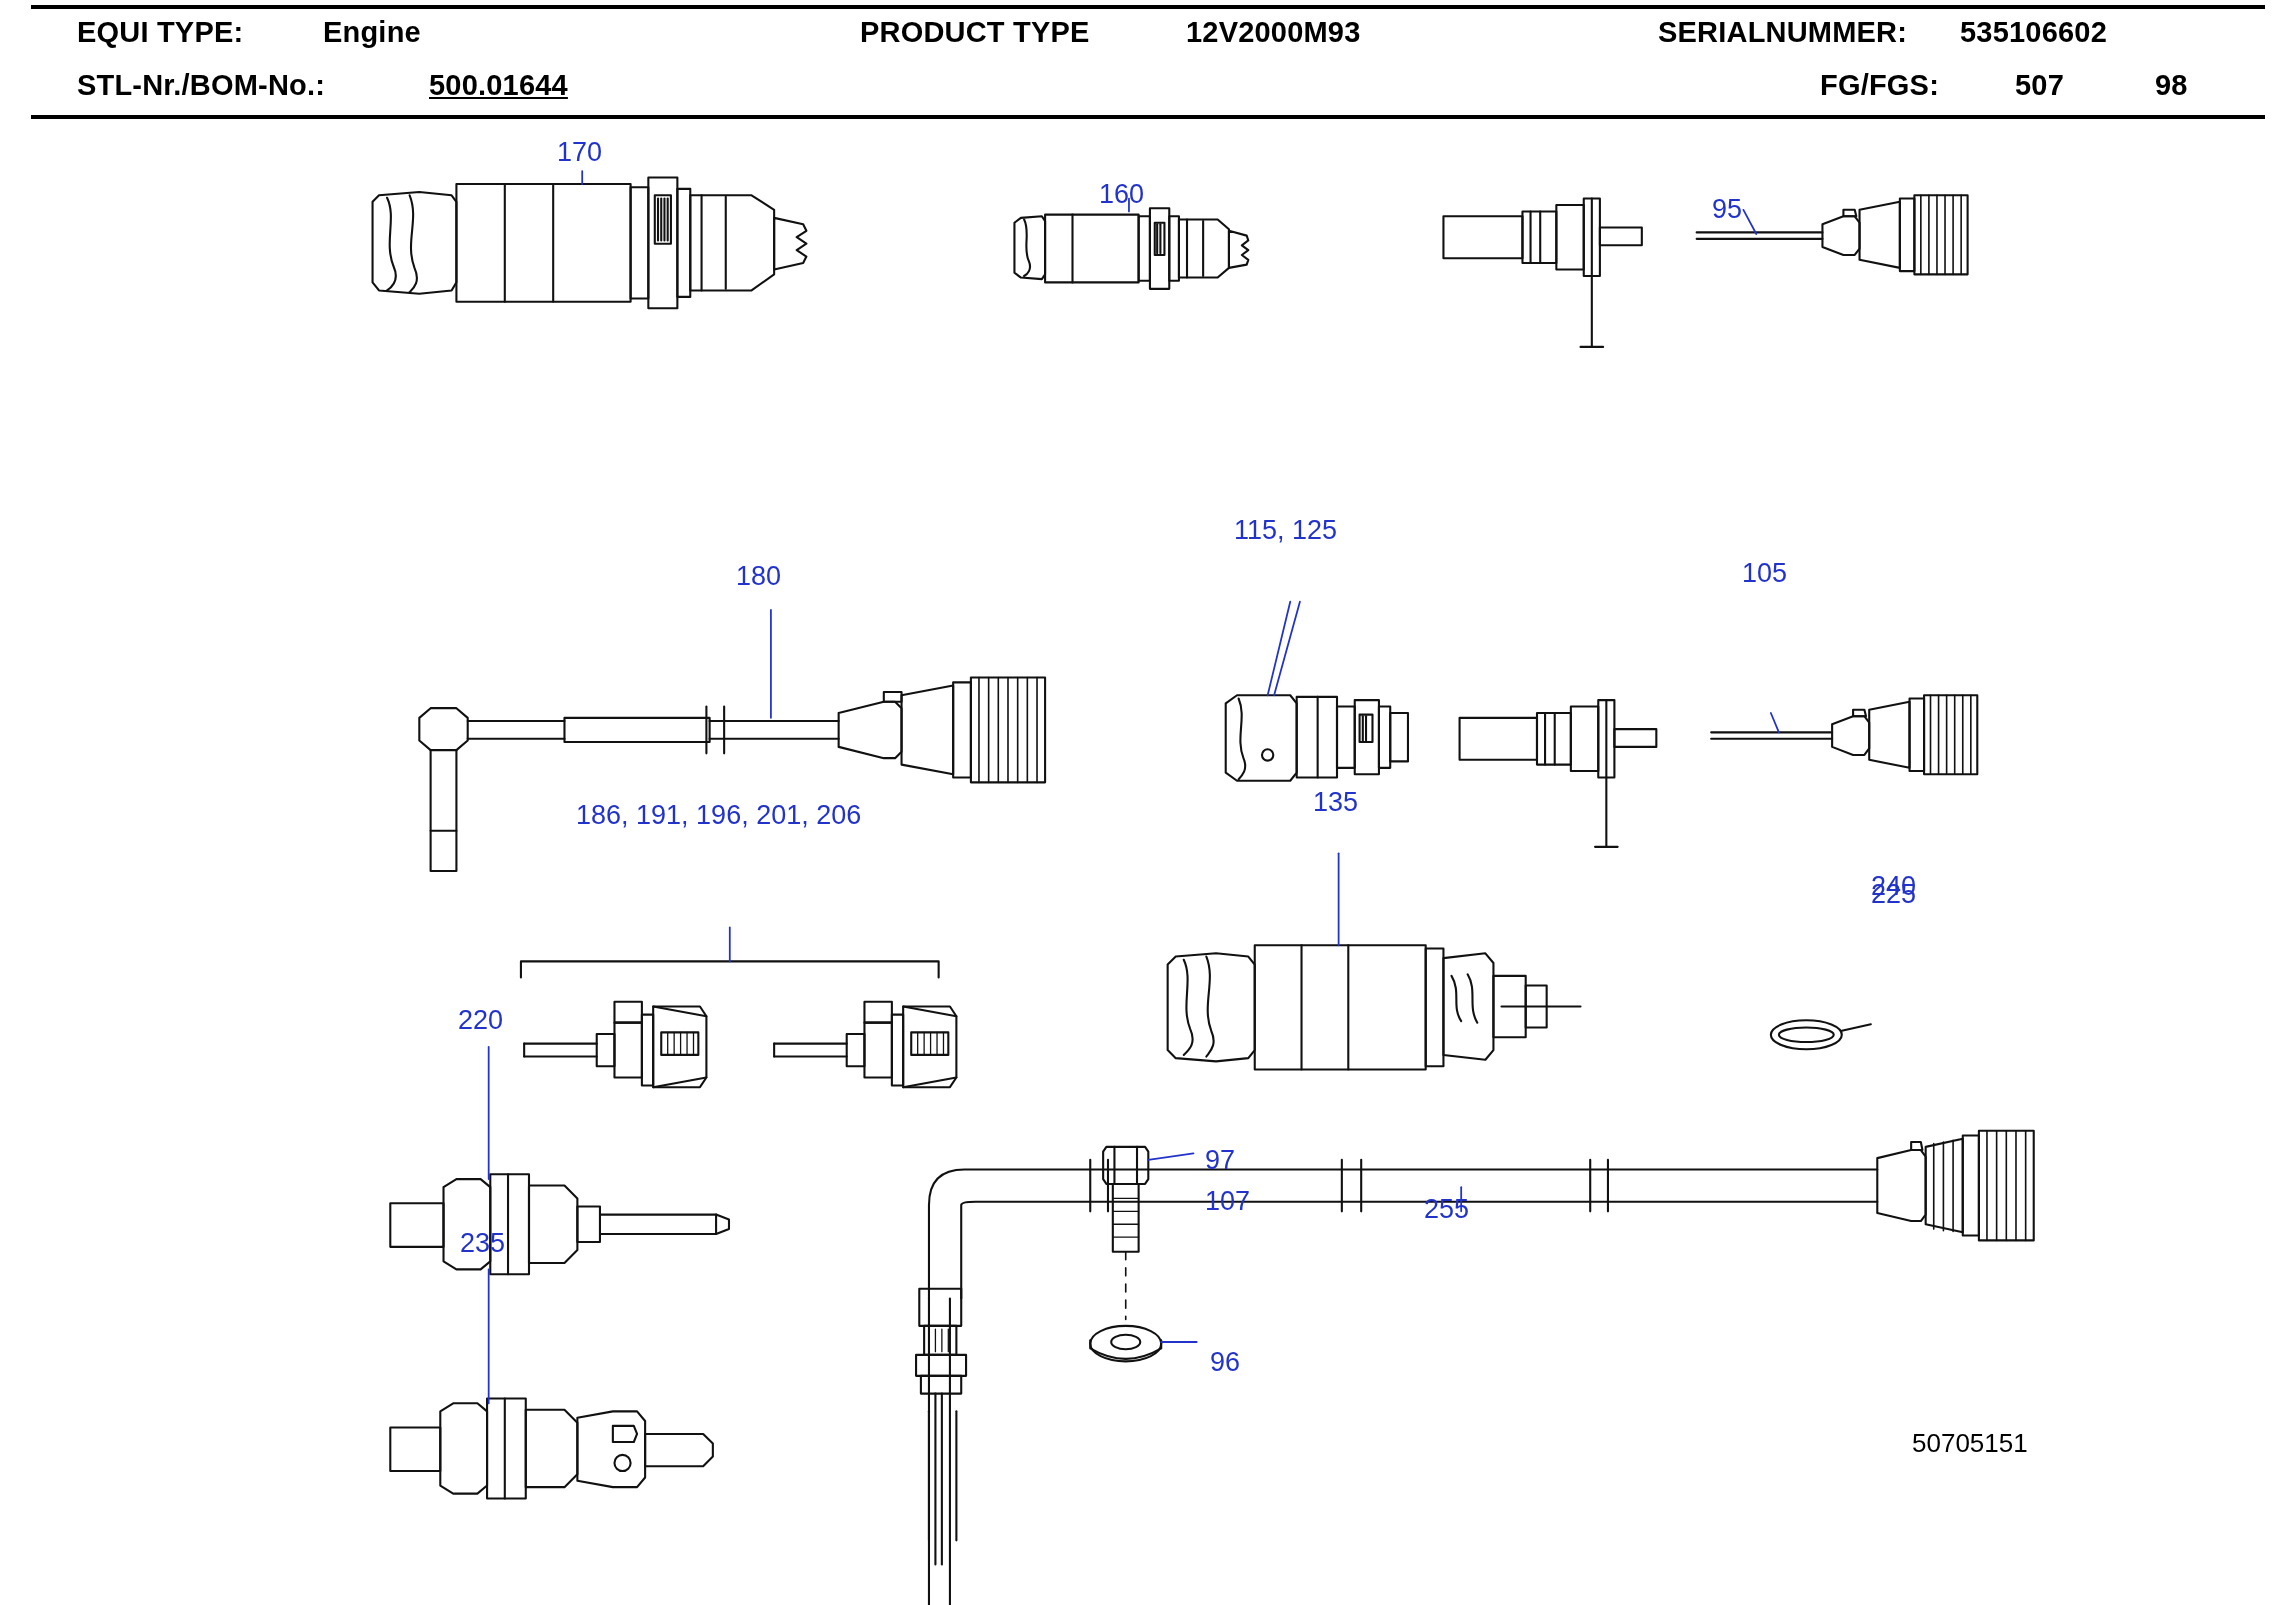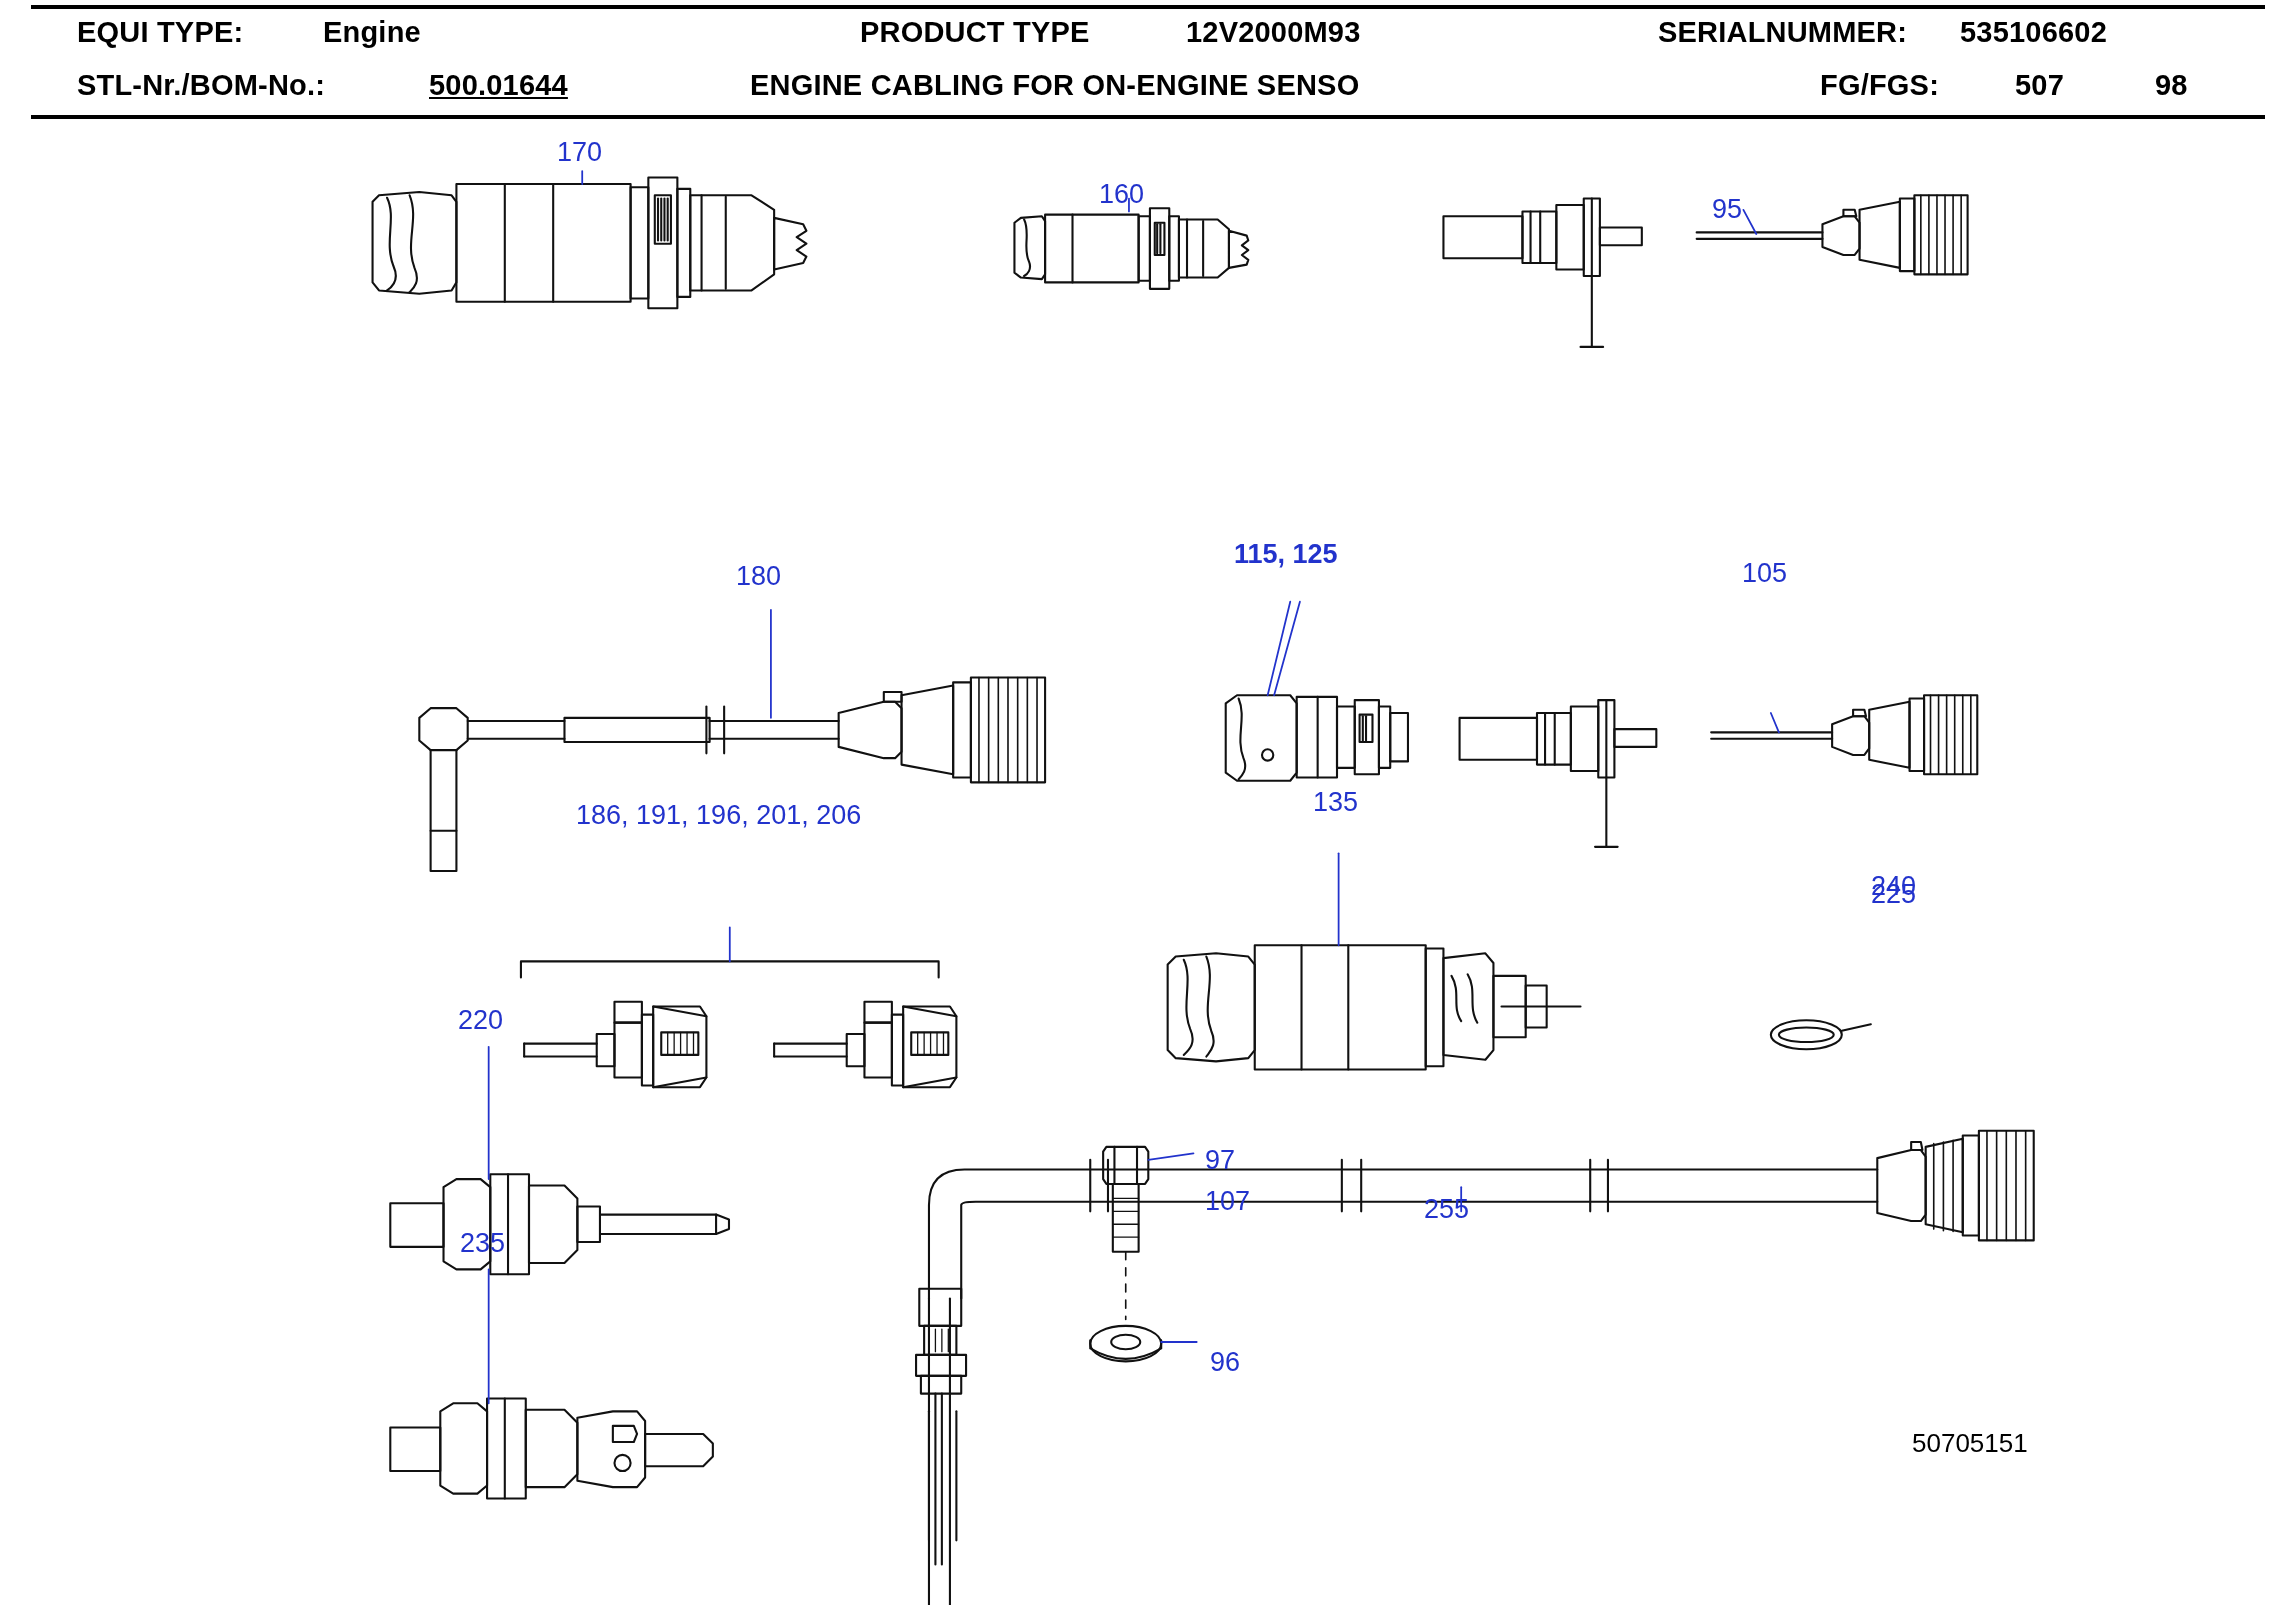--- a/index.html
+++ b/index.html
@@ -103,21 +103,20 @@
 
     <div class="hdr-text row1 h-equi-label">EQUI TYPE:</div>
     <div class="hdr-text row1 h-equi-value">Engine</div>
     <div class="hdr-text row1 h-prod-label">PRODUCT TYPE</div>
     <div class="hdr-text row1 h-prod-value">12V2000M93</div>
     <div class="hdr-text row1 h-serial-label">SERIALNUMMER:</div>
     <div class="hdr-text row1 h-serial-value">535106602</div>
 
     <div class="hdr-text row2 h-stl-label">STL-Nr./BOM-No.:</div>
     <div class="hdr-text row2 h-stl-value">500.01644</div>
-    <div class="hdr-text row2 h-title">ENGINE CABLING FOR ON-ENGINE SENSO</div>
     <div class="hdr-text row2 h-fgs-label">FG/FGS:</div>
     <div class="hdr-text row2 h-fgs-value">507</div>
     <div class="hdr-text row2 h-fgs-value2">98</div>
   </div>
 
   <div class="canvas">
 
     <svg class="parts" viewBox="0 0 2846 1840" xmlns="http://www.w3.org/2000/svg">
       <g fill="none" stroke="#111111" stroke-width="2.6" stroke-linejoin="round" stroke-linecap="round">
 
@@ -436,21 +435,21 @@
           <line x1="1440" y1="1514" x2="1484" y2="1514" stroke="#2233cc" stroke-width="2.2"></line>
         </g>
 
       </g>
     </svg>
 
     <div class="callout" style="left:557px;  top:16px;">170</div>
     <div class="callout" style="left:1099px; top:58px;">160</div>
     <div class="callout" style="left:1712px; top:73px;">95</div>
     <div class="callout" style="left:736px;  top:440px;">180</div>
-    <div class="callout" style="left:1234px; top:418px;font-weight:bold;">115, 125</div>
+    <div class="callout" style="left:1234px; top:394px;">115, 125</div>
     <div class="callout" style="left:1742px; top:437px;">105</div>
     <div class="callout" style="left:576px;  top:679px;">186, 191, 196, 201, 206</div>
     <div class="callout" style="left:1313px; top:666px;">135</div>
     <div class="callout" style="left:1871px; top:758px;">225</div>
     <div class="callout" style="left:1871px; top:750px;">240</div>
     <div class="callout" style="left:458px;  top:884px;">220</div>
     <div class="callout" style="left:1424px; top:1073px;">255</div>
     <div class="callout" style="left:1205px; top:1024px;">97</div>
     <div class="callout" style="left:1205px; top:1065px;">107</div>
     <div class="callout" style="left:460px;  top:1107px;">235</div>

